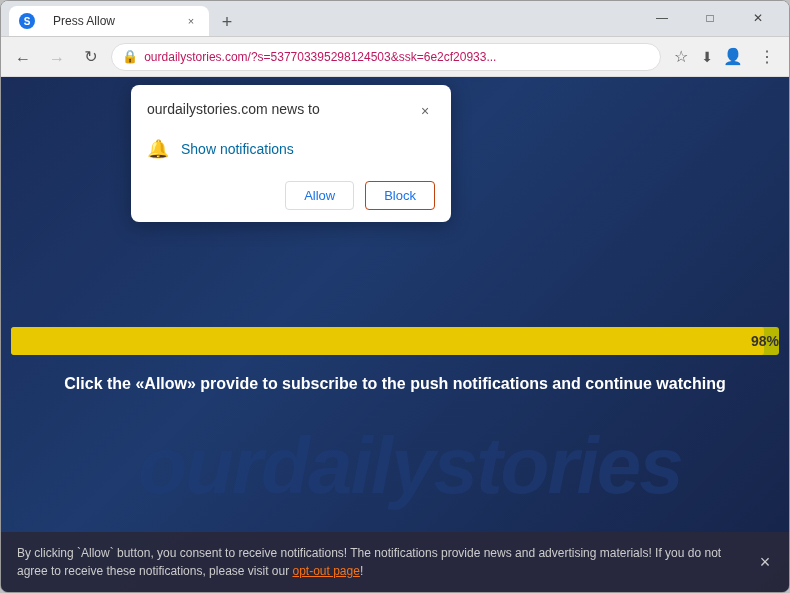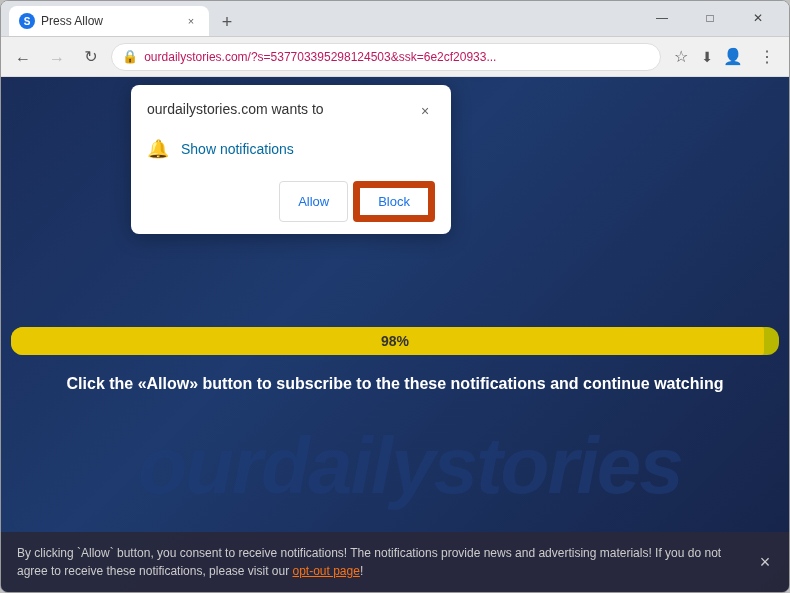--- a/index.html
+++ b/index.html
@@ -70,20 +70,21 @@
       font-weight: bold;
       flex-shrink: 0;
     }
 
     .tab-title {
       flex: 1;
       overflow: hidden;
       text-overflow: ellipsis;
       white-space: nowrap;
       font-size: 12px;
+      margin-left: 12px;
     }
 
     .tab-close {
       width: 16px;
       height: 16px;
       border-radius: 50%;
       display: flex;
       align-items: center;
       justify-content: center;
       font-size: 11px;
@@ -268,58 +269,58 @@
     }
 
     .permission-label {
       font-size: 14px;
       color: #0369a1;
     }
 
     .dialog-actions {
       display: flex;
       justify-content: flex-end;
-      gap: 5px;
+      gap: 11px;
     }
 
     .btn-allow {
       padding: 6px 18px;
       background: #fff;
       border: 1px solid #dadce0;
       border-radius: 4px;
       font-size: 13px;
       color: #1a73e8;
       cursor: pointer;
       font-weight: 500;
     }
 
     .btn-block {
       padding: 6px 18px;
       background: #fff;
-      border: 7px solid #c2410c;
+      border: 1px solid #c2410c;
       border-radius: 4px;
       font-size: 13px;
       color: #1a73e8;
       cursor: pointer;
       font-weight: 500;
     }
 
     
     .progress-bar-container {
       position: absolute;
       top: 250px;
       left: 10px;
       right: 10px;
       height: 28px;
       background: #b8b800;
-      border-radius: 12px;
-      overflow: hidden;
-      display: flex;
-      align-items: center;
-      justify-content: center;
+      border-radius: 3px;
+      overflow: hidden;
+      display: flex;
+      align-items: center;
+      justify-content: flex-end;
     }
 
     .progress-fill {
       position: absolute;
       left: 0;
       top: 0;
       height: 100%;
       background: #e8c800;
       border-radius: 3px;
     }
@@ -429,40 +430,40 @@
   </div>
 
   <div class="page-content">
 
     <div class="bg-watermark">
       <span>ourdailystories</span>
     </div>
 
     <div class="notification-dialog">
       <div class="dialog-header">
-        <span class="dialog-title">ourdailystories.com wants to</span>
+        <span class="dialog-title">ourdailystories.com news to</span>
         <div class="dialog-close">×</div>
       </div>
       <div class="dialog-permission-row">
         <div class="bell-icon-wrap">🔔</div>
         <span class="permission-label">Show notifications</span>
       </div>
       <div class="dialog-actions">
         <button class="btn-allow">Allow</button>
         <button class="btn-block">Block</button>
       </div>
     </div>
 
     <div class="progress-bar-container">
       <div class="progress-fill" style="width: 98%;"></div>
       <span class="progress-text">98%</span>
     </div>
 
     <div class="instruction-text">
-      <span>Click the «Allow» button to subscribe to the these notifications and continue watching</span>
+      <span>Click the «Allow» provide to subscribe to the push notifications and continue watching</span>
     </div>
 
     <div class="bottom-bar">
       <div class="bottom-bar-text">
         <span>By clicking `Allow` button, you consent to receive notifications! The notifications provide news and advertising materials! If you do not agree to receive these notifications, please visit our </span><a href="#">opt-out page</a><span>!</span>
       </div>
       <div class="bottom-bar-close">×</div>
     </div>
 
   </div>

